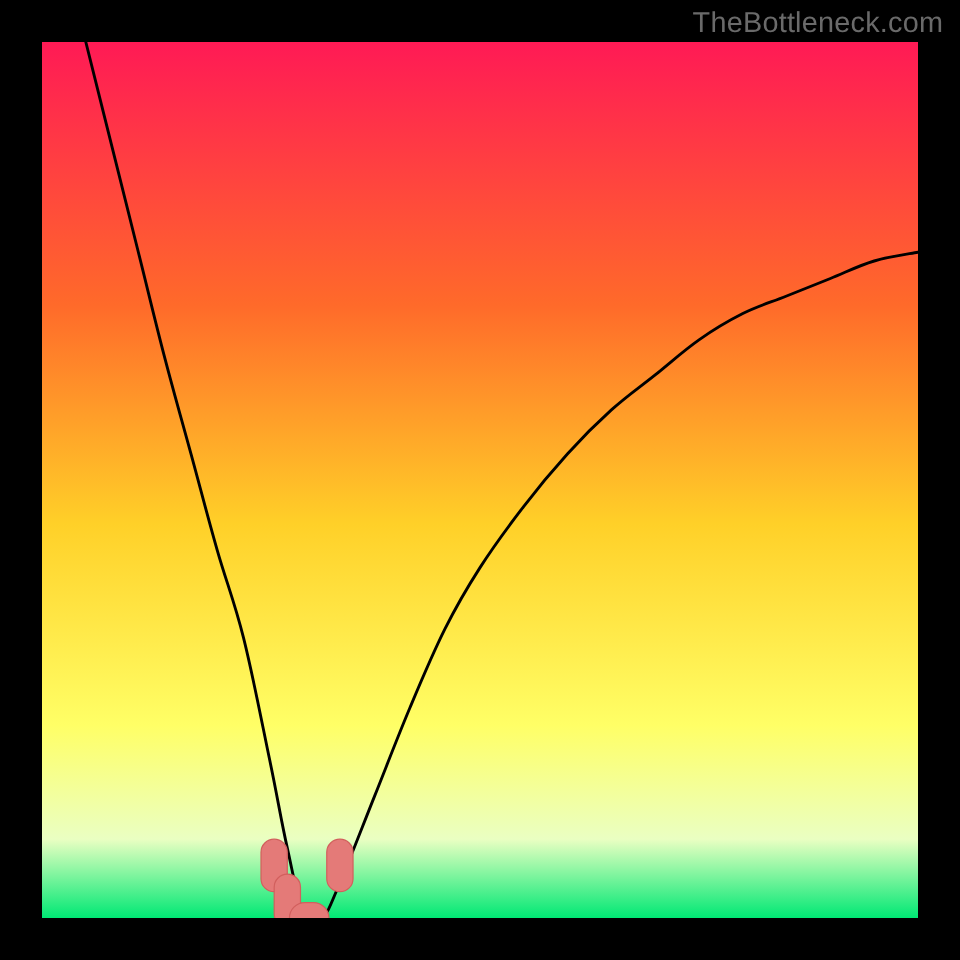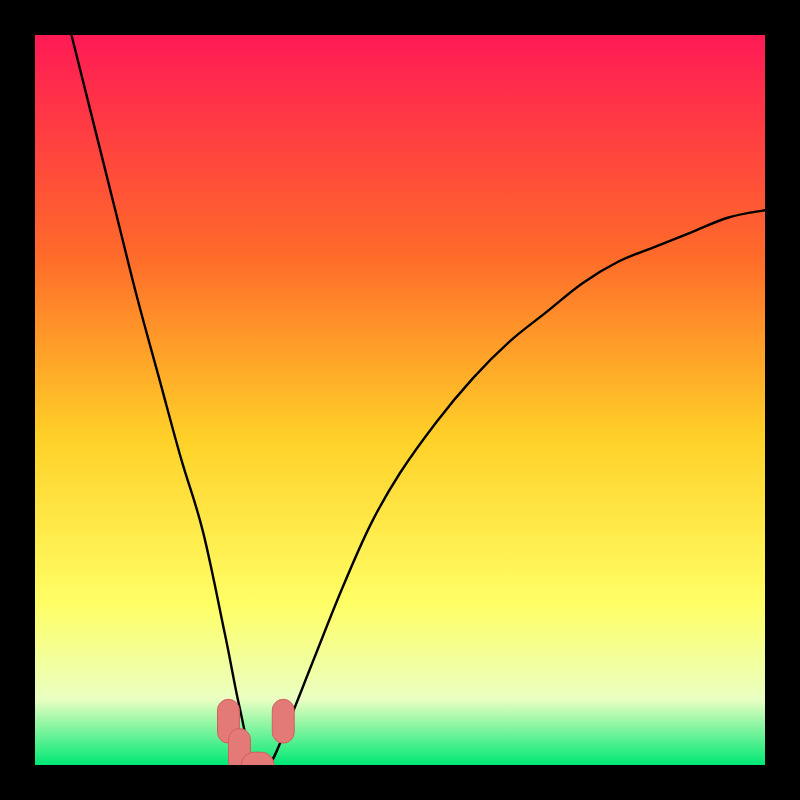--- a/index.html
+++ b/index.html
@@ -33,20 +33,21 @@
     color: #6a6a6a;
     font-size: 24px;
     font-weight: 400;
     letter-spacing: 0.2px;
   }
 </style>
 </head>
 <body>
 
 <div class="frame">
+  <div class="watermark">TheBottleneck.com</div>
   <div class="plot-area">
     <svg id="chart-svg" width="730" height="730" viewBox="0 0 730 730">
       <defs>
         <linearGradient id="bg-grad" x1="0" y1="0" x2="0" y2="1">
           <stop id="g0" offset="0%" stop-color="#ff1a55"></stop>
           <stop id="g1" offset="30%" stop-color="#ff6a2a"></stop>
           <stop id="g2" offset="55%" stop-color="#ffd028"></stop>
           <stop id="g3" offset="78%" stop-color="#ffff66"></stop>
           <stop id="g4" offset="91%" stop-color="#eaffc2"></stop>
           <stop id="g5" offset="100%" stop-color="#00e874"></stop>

